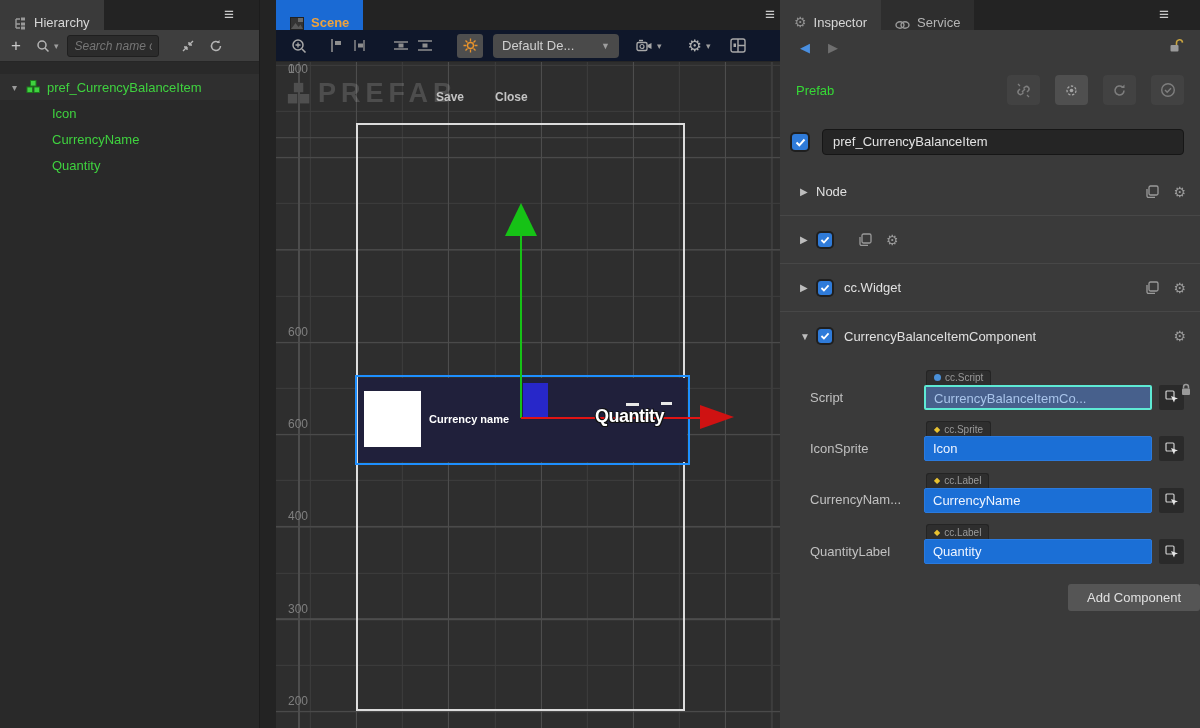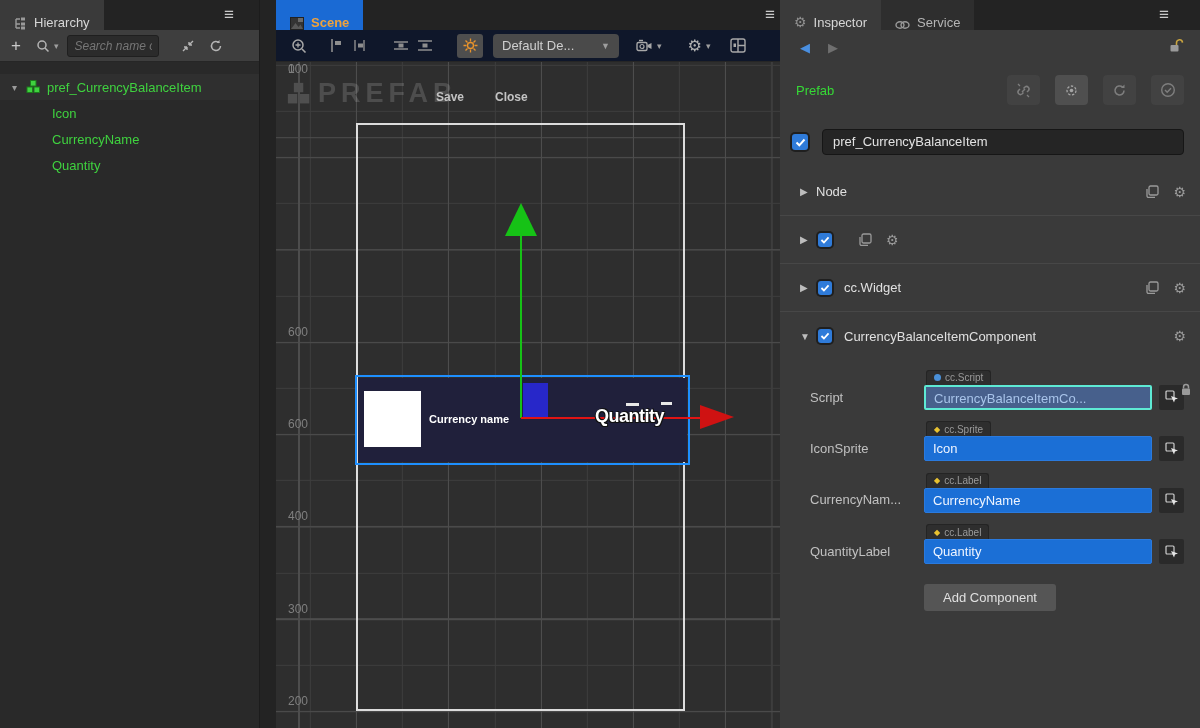--- a/index.html
+++ b/index.html
@@ -125,21 +125,21 @@
   .dot-circle { width:7px; height:7px; border-radius:50%; background:#4a90d9; }
   .dot-diamond { color:#e8c231; font-size:8px; }
   .vrow { display:flex; align-items:center; }
   .field { flex:1; height:25px; line-height:23px; border-radius:2px; padding:0 8px; font-size:13px;
     white-space:nowrap; overflow:hidden; }
   .field.script { background:#47608c; border:2px solid #5eead4; color:#a8c4ea; }
   .field.blue { background:#1b6fd6; border:1px solid #2a7ade; color:#eef4ff; }
   .picker { width:25px; height:25px; background:#2a2a2a; border-radius:2px; margin-left:7px;
     display:flex; align-items:center; justify-content:center; }
 
-  .addcomp-wrap { position:absolute; top:584px; left:0; right:0; text-align:center; }
+  .addcomp-wrap { position:absolute; top:584px; left:0; right:0; text-align:right; }
   .addcomp { display:inline-block; background:#555555; border-radius:3px; color:#e0e0e0;
     font-size:13px; padding:6px 19px; }
 </style>
 </head>
 <body>
 
 <div class="panel" id="hierarchy">
   <div class="tabbar">
     <div class="tab">
       <span>

